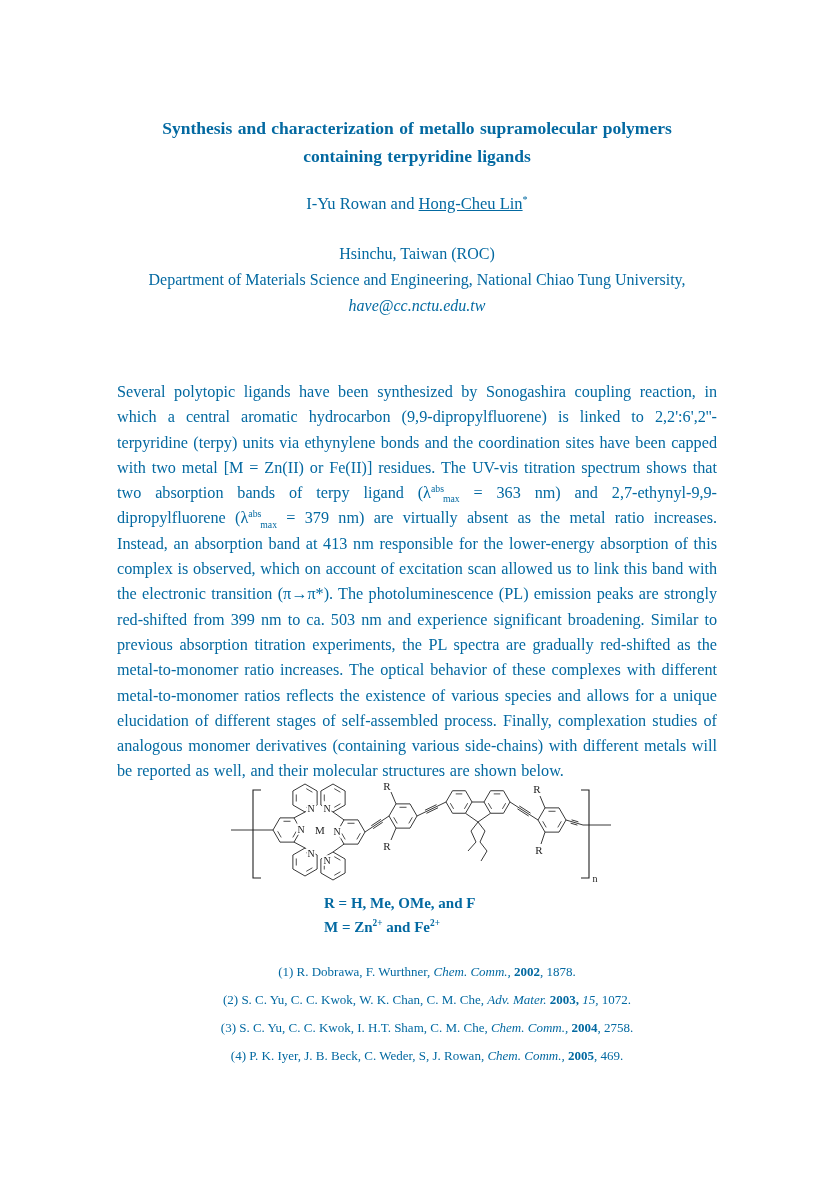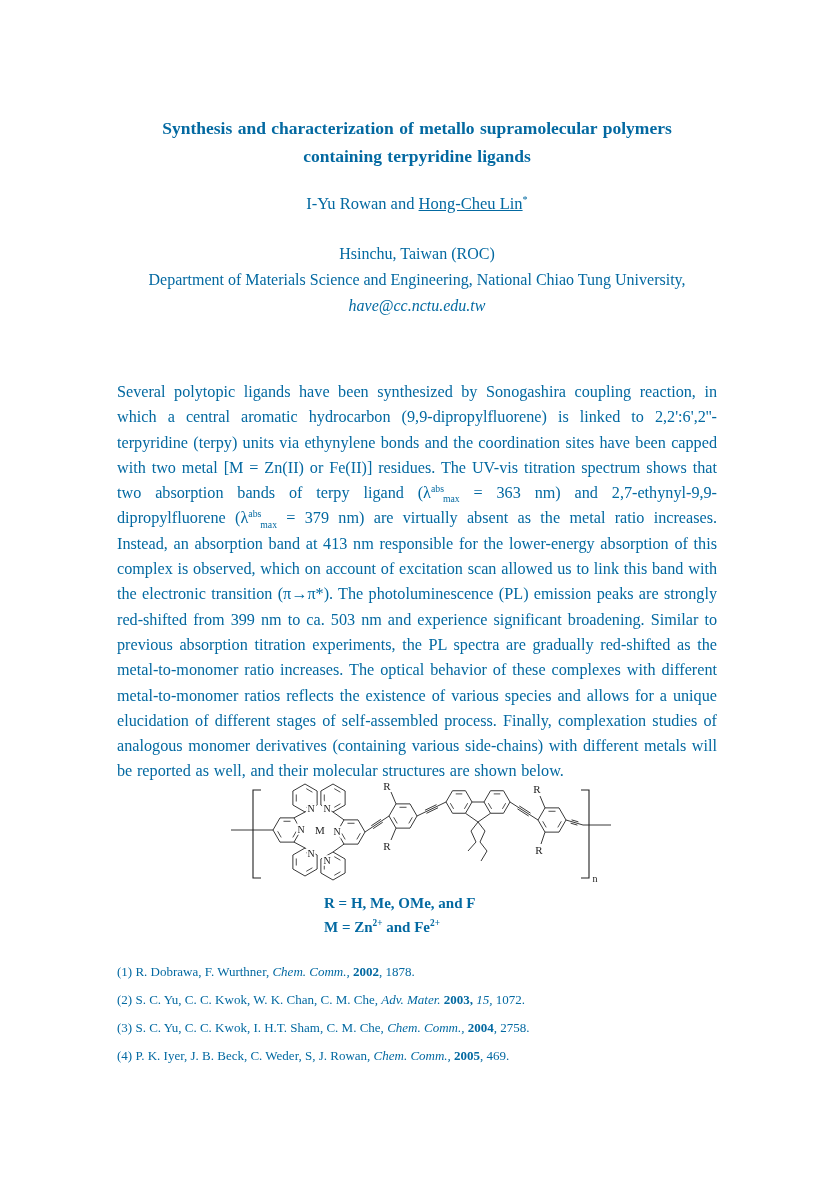--- a/index.html
+++ b/index.html
@@ -32,21 +32,21 @@
   .abstract sup, .abstract sub { font-size:60%; line-height:0; }
   .abstract sub.tight { margin-left:-1px; }
   .structure { position:absolute; left:227px; top:774px; }
   .caption {
     position:absolute; left:324px; top:891px;
     font-weight:bold; font-size:15px; line-height:24px;
   }
   .caption sup { font-size:62%; line-height:0; }
   .references {
     position:absolute; left:117px; top:958px; width:620px;
-    font-size:13px; line-height:28px;
+    font-size:13px; line-height:28px;text-align:center;
   }
   .references .ref { white-space:nowrap; }
   .references .jrnl, .references .vol { font-style:italic; }
   .references .yr { font-weight:bold; }
 </style>
 </head>
 <body>
 
 <div class="page">
 

